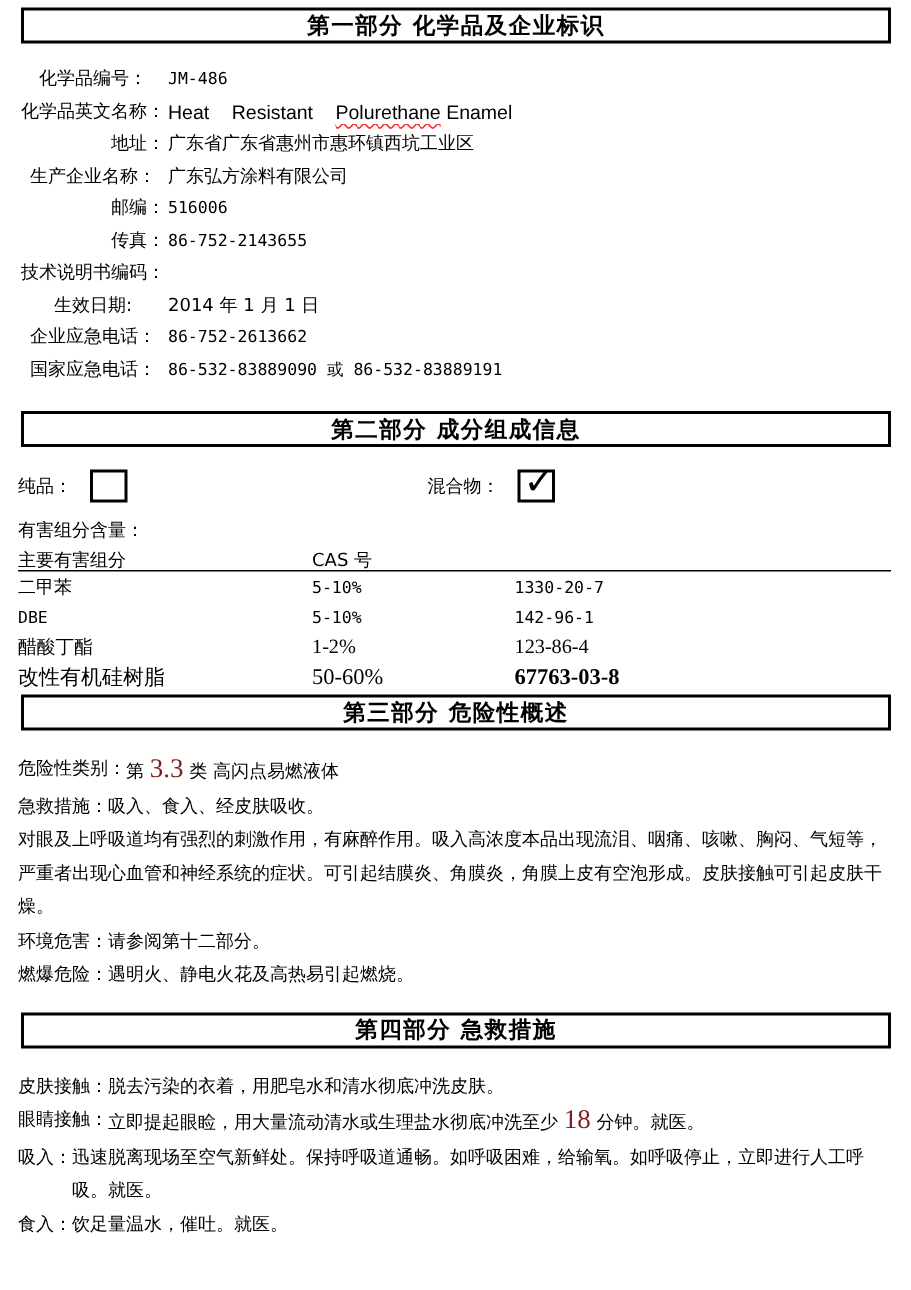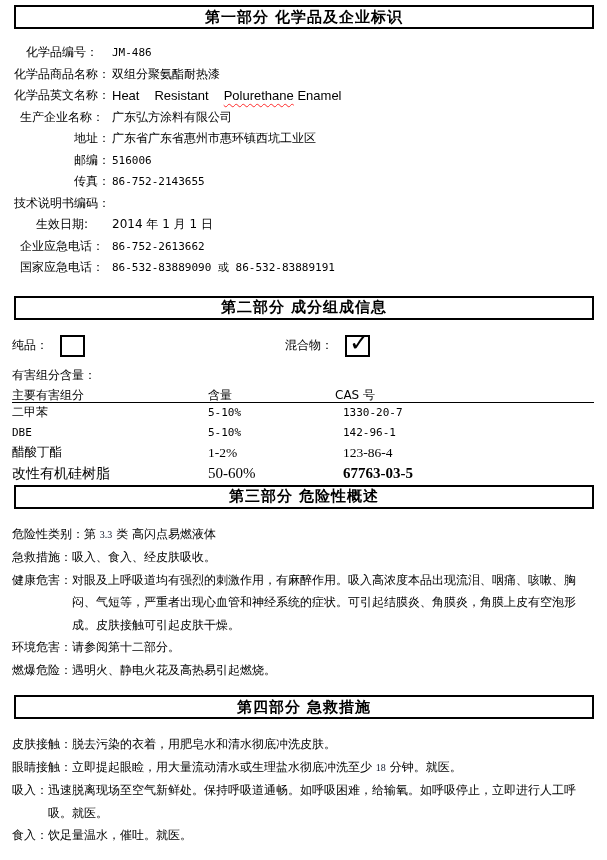--- a/index.html
+++ b/index.html
@@ -59,53 +59,49 @@
   .r-serif-lg .cell-name { font-size:14px; }
   .r-serif-lg .cell-content { font-family:"Liberation Serif","DejaVu Serif",serif; font-size:15px; }
   .r-serif-lg .cell-cas { font-family:"Liberation Serif","DejaVu Serif",serif; font-size:15px; font-weight:700; }
 
   
   .paras { margin:14px 13px 0 12px; }
   .paras4 { margin:14px 13px 0 12px; }
   .para { display:flex; line-height:22.5px; }
   .para .plabel { white-space:nowrap; }
   .para .ptext { flex:1; }
-  .hlnum { font-family:"Liberation Serif","DejaVu Serif",serif; font-size:10px; color:#0f172a; }
+  .hlnum { font-family:"Liberation Serif","DejaVu Serif",serif; font-size:18px; color:#7f1d1d; }
 </style>
 </head>
 <body>
 
 <div class="page">
 
   <div class="secbox" id="box1">
     <span>第一部分 化学品及企业标识</span>
   </div>
 
   <div class="s1">
     <div class="f-row">
       <span class="f-label">化学品编号：</span>
       <span class="val-mono">JM-486</span>
-    </div>
-    <div class="f-row">
-      <span class="f-label">化学品商品名称：</span>
-      <span>双组分聚氨酯耐热漆</span>
     </div>
     <div class="f-row">
       <span class="f-label">化学品英文名称：</span>
       <span class="eng">
         <span class="gap">Heat</span><span class="gap">Resistant</span><span class="misspell">Polurethane</span>&nbsp;<span>Enamel</span>
       </span>
     </div>
-    <div class="f-row">
-      <span class="f-label">生产企业名称：</span>
-      <span>广东弘方涂料有限公司</span>
-    </div>
     <div class="f-row indent">
       <span class="f-label">地址：</span>
       <span>广东省广东省惠州市惠环镇西坑工业区</span>
+    </div>
+    <div class="f-row">
+      <span class="f-label">生产企业名称：</span>
+      <span>广东弘方涂料有限公司</span>
     </div>
     <div class="f-row indent">
       <span class="f-label">邮编：</span>
       <span class="val-mono">516006</span>
     </div>
     <div class="f-row indent">
       <span class="f-label">传真：</span>
       <span class="val-mono">86-752-2143655</span>
     </div>
     <div class="f-row">
@@ -136,60 +132,58 @@
     <span class="checkbox">
       <span class="check">✓</span>
     </span>
   </div>
 
   <div class="harm-row">有害组分含量：</div>
 
   <div class="ctable">
     <div class="t-head">
       <span class="cell-name">主要有害组分</span>
-      <span class="cell-content">含量</span>
       <span class="cell-cas">CAS 号</span>
     </div>
     <div class="t-row r-mono">
       <span class="cell-name">二甲苯</span>
       <span class="cell-content">5-10%</span>
       <span class="cell-cas">1330-20-7</span>
     </div>
     <div class="t-row r-mono">
       <span class="cell-name cell-name-latin">DBE</span>
       <span class="cell-content">5-10%</span>
       <span class="cell-cas">142-96-1</span>
     </div>
     <div class="t-row r-serif">
       <span class="cell-name">醋酸丁酯</span>
       <span class="cell-content">1-2%</span>
       <span class="cell-cas">123-86-4</span>
     </div>
     <div class="t-row r-serif-lg">
       <span class="cell-name">改性有机硅树脂</span>
       <span class="cell-content">50-60%</span>
-      <span class="cell-cas">67763-03-5</span>
+      <span class="cell-cas">67763-03-8</span>
     </div>
   </div>
 
   <div class="secbox" id="box3">
     <span>第三部分 危险性概述</span>
   </div>
 
   <div class="paras">
     <div class="para">
       <span class="plabel">危险性类别：</span>
       <div class="ptext"><span>第 </span><span class="hlnum">3.3</span><span> 类 高闪点易燃液体</span></div>
     </div>
     <div class="para">
       <span class="plabel">急救措施：</span>
       <div class="ptext"><span>吸入、食入、经皮肤吸收。</span></div>
     </div>
     <div class="para">
-      <span class="plabel">健康危害：</span>
       <div class="ptext"><span>对眼及上呼吸道均有强烈的刺激作用，有麻醉作用。吸入高浓度本品出现流泪、咽痛、咳嗽、胸闷、气短等，严重者出现心血管和神经系统的症状。可引起结膜炎、角膜炎，角膜上皮有空泡形成。皮肤接触可引起皮肤干燥。</span></div>
     </div>
     <div class="para">
       <span class="plabel">环境危害：</span>
       <div class="ptext"><span>请参阅第十二部分。</span></div>
     </div>
     <div class="para">
       <span class="plabel">燃爆危险：</span>
       <div class="ptext"><span>遇明火、静电火花及高热易引起燃烧。</span></div>
     </div>

